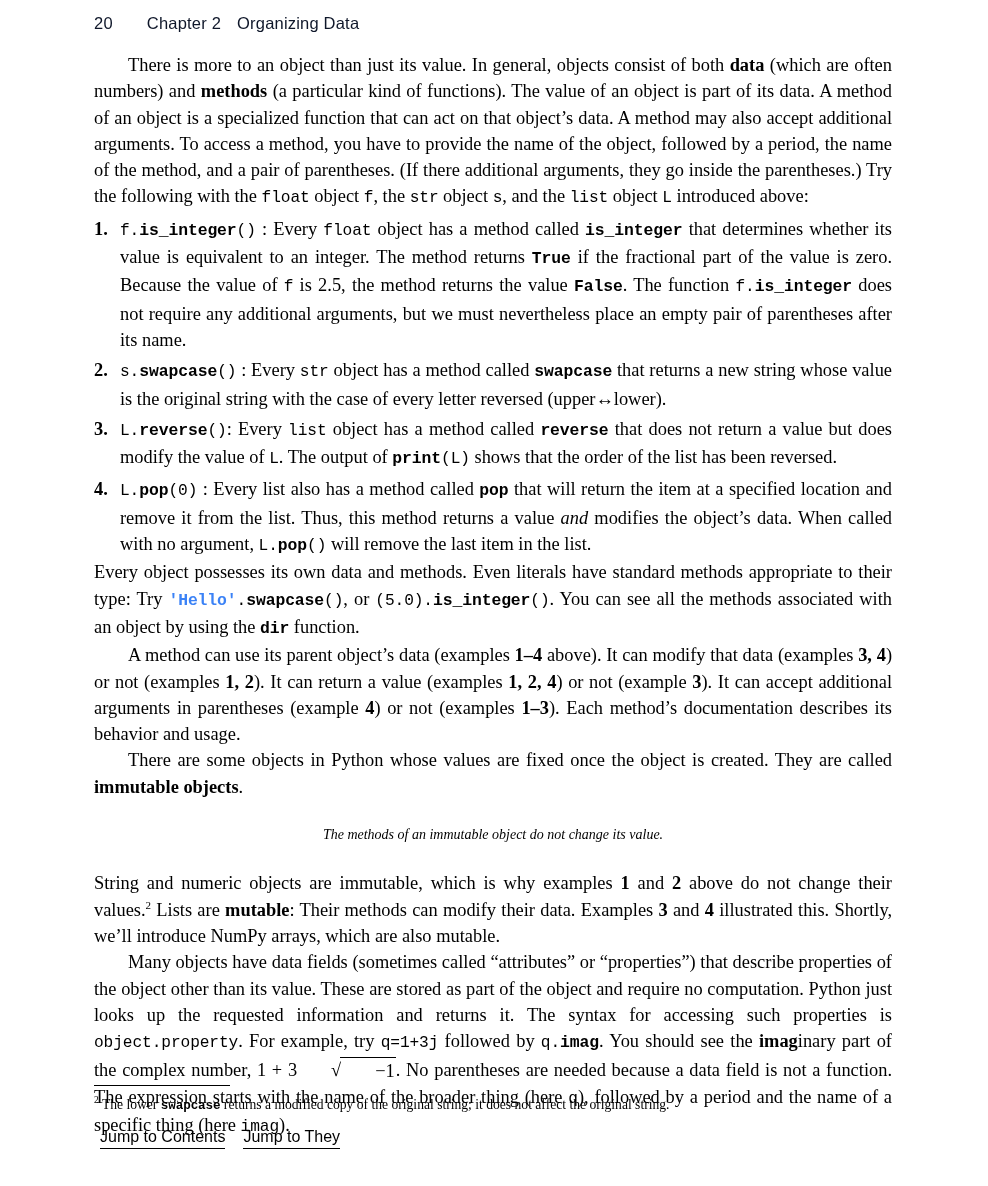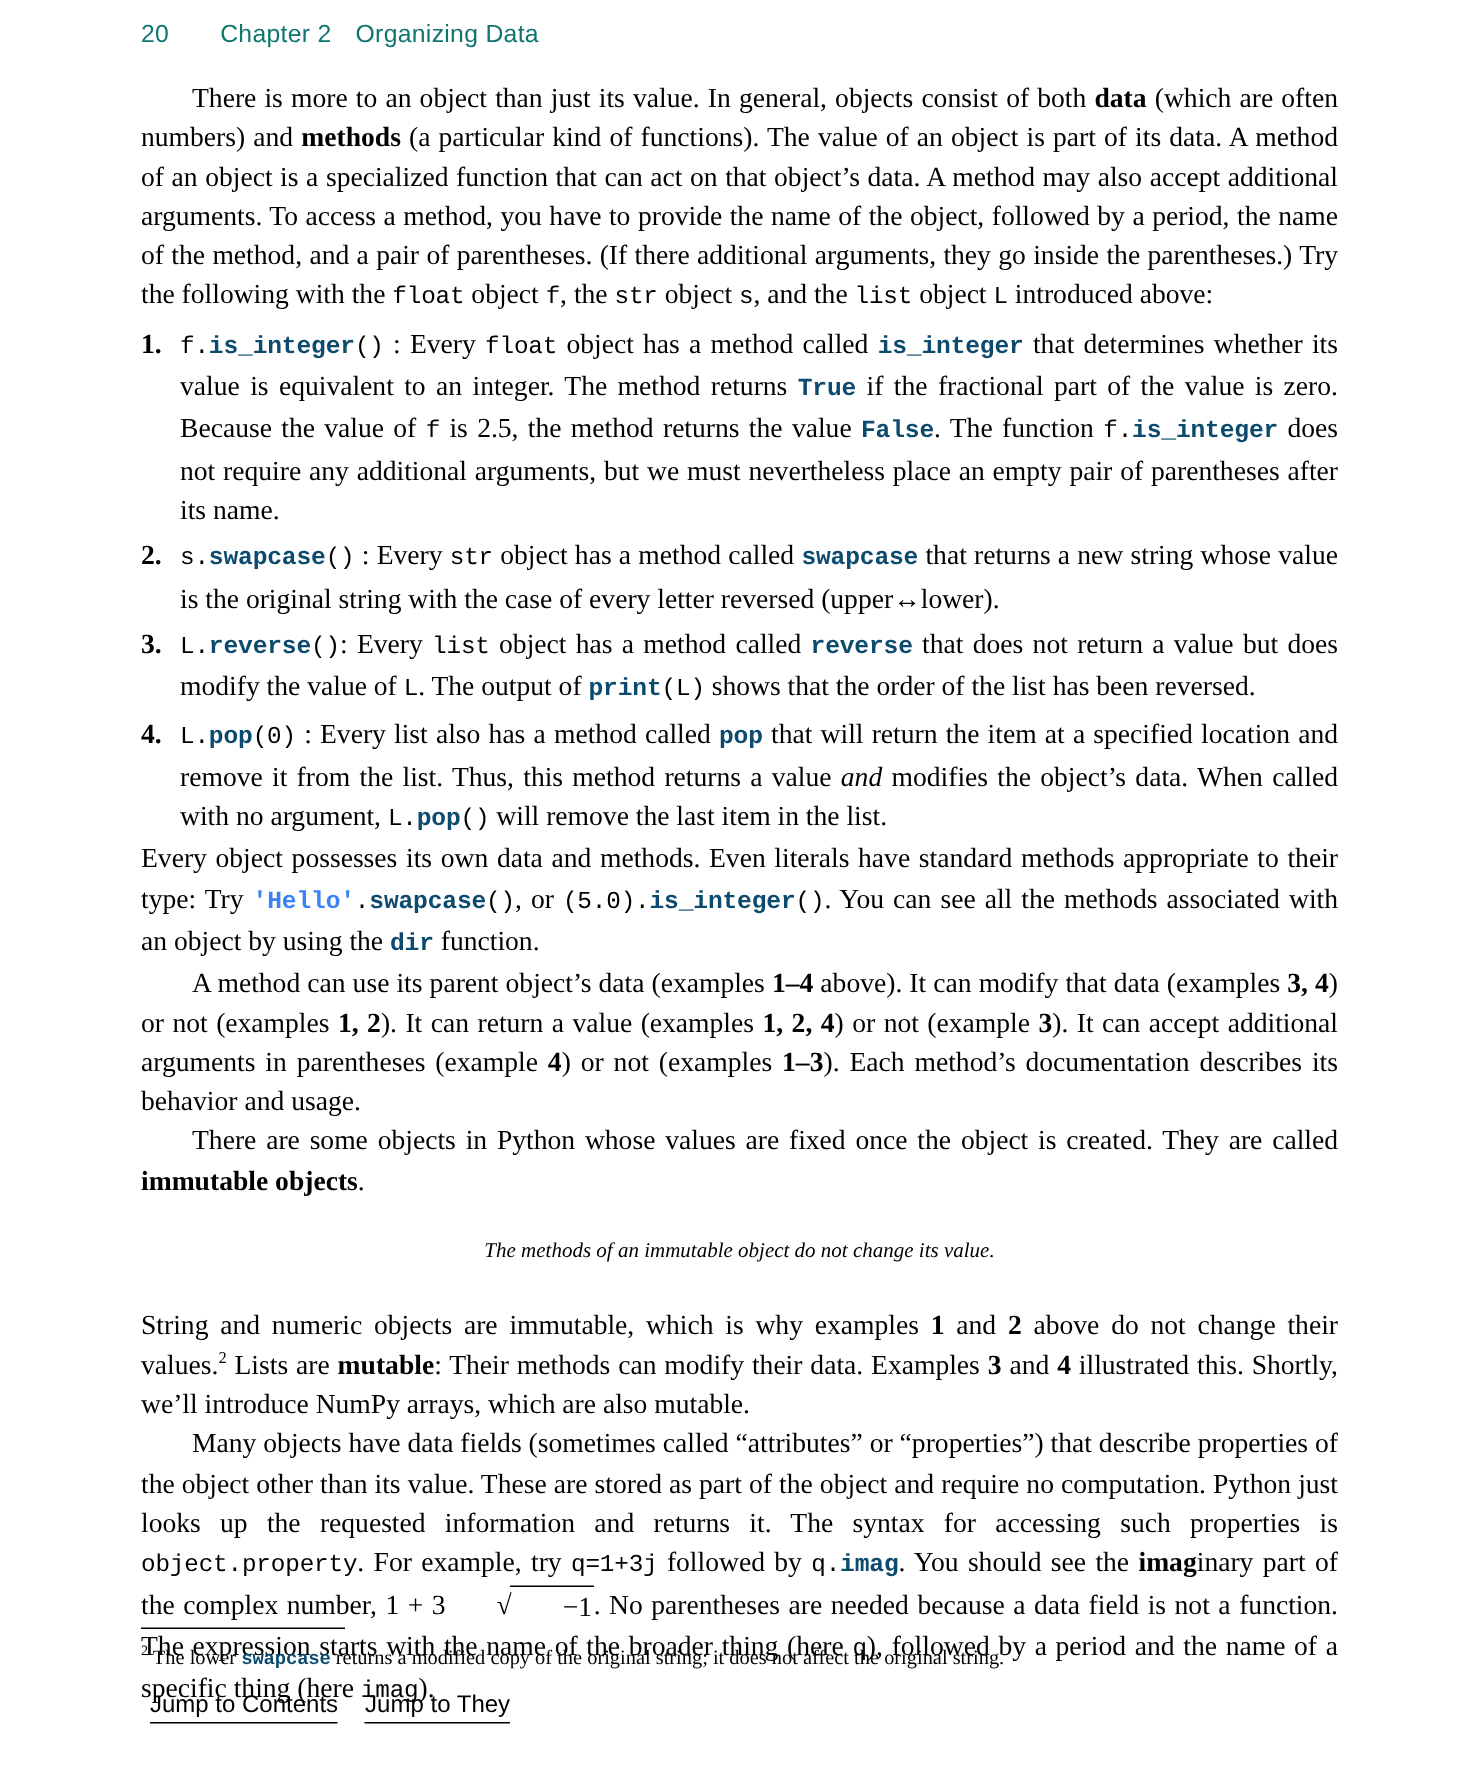--- a/index.html
+++ b/index.html
@@ -22,21 +22,21 @@
     height: 1186px;
   }
 
   
   .runhead {
     position: absolute;
     left: 94px;
     top: 14px;
     font-family: "Liberation Sans", "DejaVu Sans", sans-serif;
     font-size: 16.5px;
-    color: #0f766e;
+    color: #0f172a;
     letter-spacing: 0.2px;
     white-space: nowrap;
   }
   .runhead .pnum { margin-right: 34px; }
   .runhead .chap { margin-right: 16px; }
 
   
   .col {
     position: absolute;
     left: 94px;
@@ -77,21 +77,21 @@
   
   .mono {
     font-family: "Liberation Mono", "DejaVu Sans Mono", monospace;
     font-size: 16.2px;
     letter-spacing: -0.1px;
   }
   .kw {
     font-family: "Liberation Mono", "DejaVu Sans Mono", monospace;
     font-size: 16.4px;
     font-weight: bold;
-    color: #0c4a6e;
+    color: #000000;
     letter-spacing: -0.1px;
   }
   .str {
     font-family: "Liberation Mono", "DejaVu Sans Mono", monospace;
     font-size: 16.4px;
     font-weight: bold;
     color: #3b82f6;
     letter-spacing: -0.1px;
   }
   b, .bold { font-weight: bold; }

